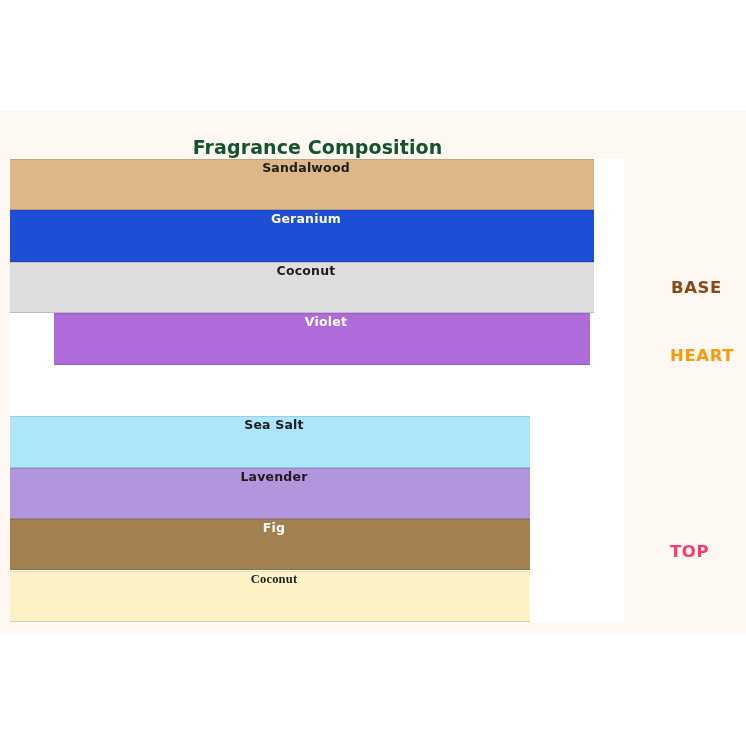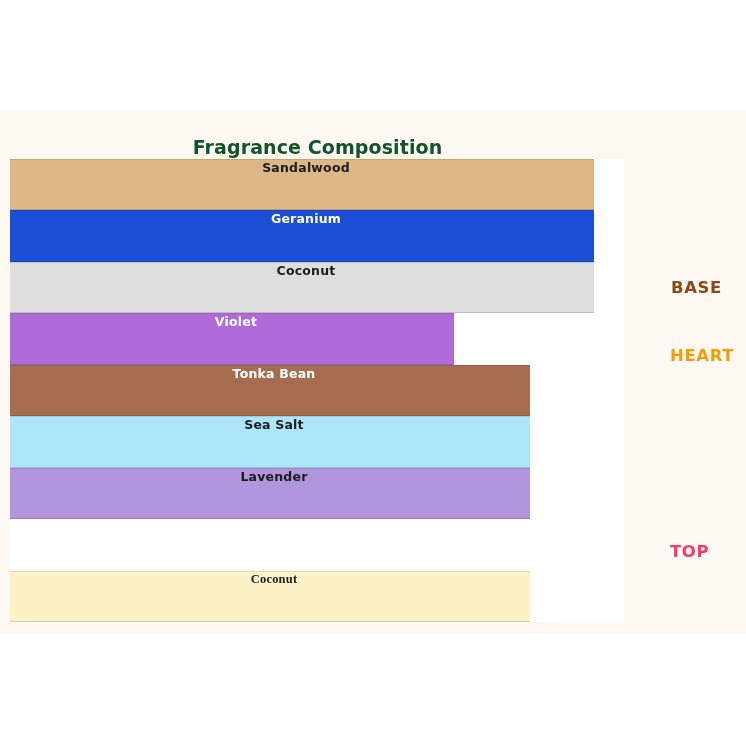--- a/index.html
+++ b/index.html
@@ -94,36 +94,36 @@
     </div>
 
     <div class="bar" style="top:51.4px; width:584px; background:#1d4ed8;">
       <span class="bar-label" style="color:#ffffff;">Geranium</span>
     </div>
 
     <div class="bar" style="top:102.8px; width:584px; background:#dedede;">
       <span class="bar-label" style="color:#1c1c1c;">Coconut</span>
     </div>
 
-    <div class="bar" style="top:154.3px; width:444px; background:#b06bdb;">
+    <div class="bar" style="top:154.3px; width:536px; background:#b06bdb;margin-left:44px;">
       <span class="bar-label" style="color:#ffffff;">Violet</span>
     </div>
 
-    <div class="bar" style="top:205.7px; width:520px; background:#a56c50;">
-      <span class="bar-label" style="color:#ffffff;">Tonka Bean</span>
-    </div>
 
     <div class="bar" style="top:257.2px; width:520px; background:#ade5fb;">
       <span class="bar-label" style="color:#1c1c1c;">Sea Salt</span>
     </div>
 
     <div class="bar" style="top:308.6px; width:520px; background:#b195dd;">
       <span class="bar-label" style="color:#1c1c1c;">Lavender</span>
     </div>
 
+    <div class="bar" style="top:360.1px; width:520px; background:#a2804f;">
+      <span class="bar-label" style="color:#ffffff;">Fig</span>
+    </div>
 
     <div class="bar" style="top:411.5px; width:520px; background:#fcf2c5;">
       <span class="bar-label" style="color:#1c1c1c;font-family:Liberation Serif, serif;">Coconut</span>
     </div>
 
   </div>
 
   <div class="group-label" style="left:671px; top:167px; color:#8a4a14;">BASE</div>
 
   <div class="group-label" style="left:670px; top:235px; color:#fb9a07;">HEART</div>

